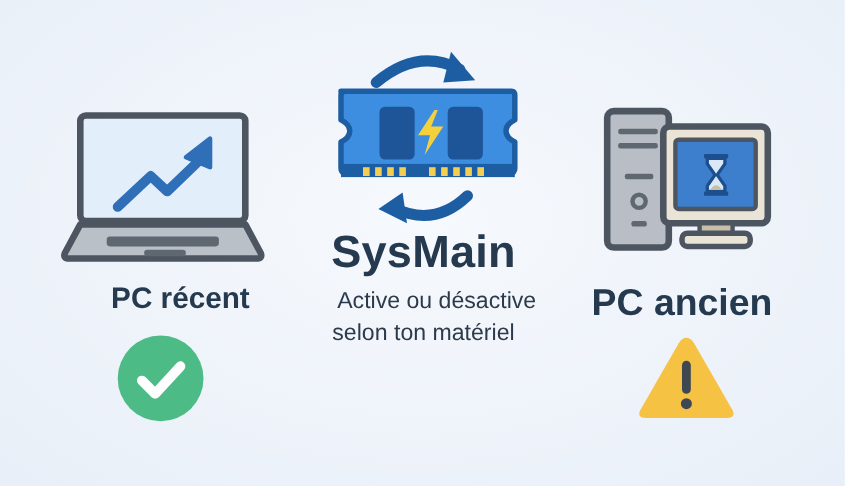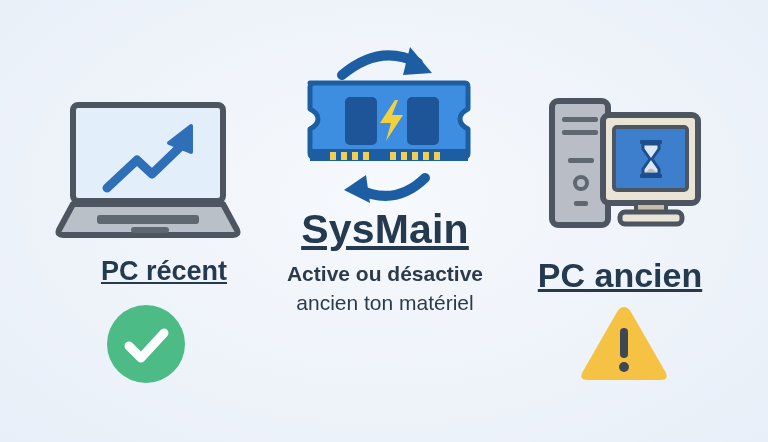--- a/index.html
+++ b/index.html
@@ -4,27 +4,27 @@
 <style>
   html, body { margin:0; padding:0; }
   body {
     width:768px; height:442px; overflow:hidden;
     background: radial-gradient(ellipse at 50% 45%, #f6f9fd 0%, #eef3fa 60%, #e8eff8 100%);
     font-family: "Liberation Sans", "DejaVu Sans", sans-serif;
     position:relative;
   }
   .abs { position:absolute; }
   .label-title {
-    font-weight:700; color:#263a4f; white-space:nowrap; text-align:center;text-decoration:underline;
+    font-weight:700; color:#263a4f; white-space:nowrap; text-align:center;
   }
   #left-label { left:74px; top:256px; width:180px; font-size:27px; }
   #right-label { left:520px; top:256px; width:200px; font-size:34px; }
   #center-title { left:270px; top:206px; width:230px; font-size:41px; letter-spacing:0.2px; }
   .subtitle { color:#2c3b4b; font-size:21px; text-align:center; white-space:nowrap; }
-  #sub1 { left:260px; top:262px; width:250px;font-weight:bold; }
+  #sub1 { left:272px; top:262px; width:250px; }
   #sub2 { left:260px; top:291px; width:250px; }
 </style>
 </head>
 <body>
 
 <div class="abs" style="left:55px;top:100px;width:190px;height:140px;">
   <svg width="190" height="140" viewBox="0 0 190 140">
 
     <rect x="18" y="5" width="150" height="96" rx="5" fill="#e3eefb" stroke="#4d5660" stroke-width="6"></rect>
 
@@ -70,21 +70,21 @@
         <rect x="134" y="107" width="6" height="8"></rect>
     </g>
 
     <path d="M125 133 Q95 162 58 144" fill="none" stroke="#1d5ea3" stroke-width="10" stroke-linecap="round"></path>
     <polygon points="66,130 44,145 70,158" fill="#1d5ea3"></polygon>
   </svg>
 </div>
 
 <div class="abs label-title" id="center-title">SysMain</div>
 <div class="abs subtitle" id="sub1">Active ou désactive</div>
-<div class="abs subtitle" id="sub2">ancien ton matériel</div>
+<div class="abs subtitle" id="sub2">selon ton matériel</div>
 
 <div class="abs" style="left:548px;top:97px;width:160px;height:135px;">
   <svg width="160" height="135" viewBox="0 0 160 135">
 
     <rect x="4" y="4" width="56" height="124" rx="6" fill="#b9bec6" stroke="#4d5660" stroke-width="6"></rect>
     <rect x="14" y="20" width="36" height="5" rx="2" fill="#5f6770"></rect>
     <rect x="14" y="33" width="36" height="5" rx="2" fill="#5f6770"></rect>
     <rect x="20" y="61" width="26" height="5" rx="2" fill="#5f6770"></rect>
     <circle cx="33" cy="86" r="6" fill="none" stroke="#5f6770" stroke-width="4"></circle>
     <rect x="26" y="104" width="14" height="5" rx="2" fill="#5f6770"></rect>

